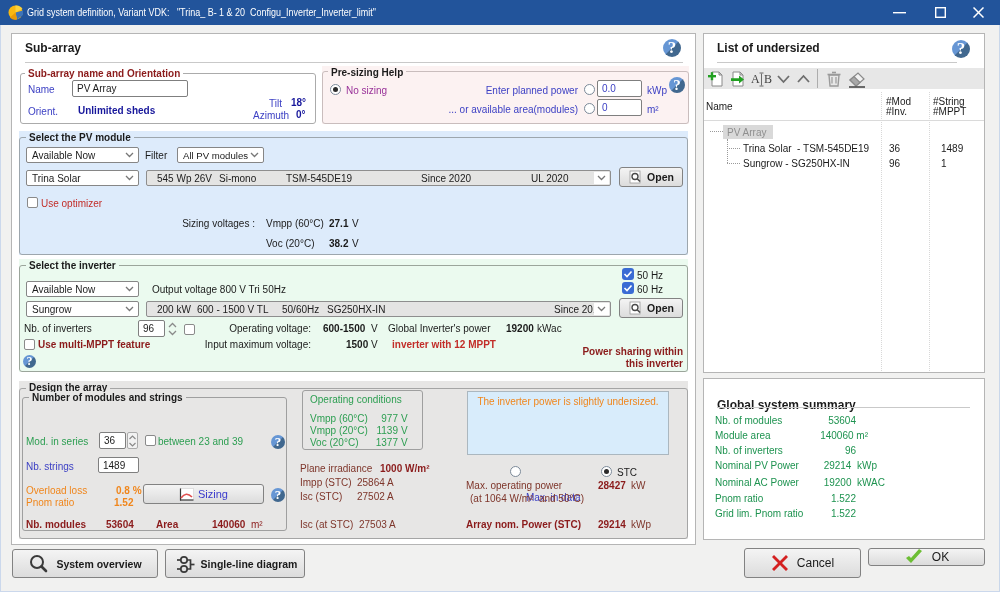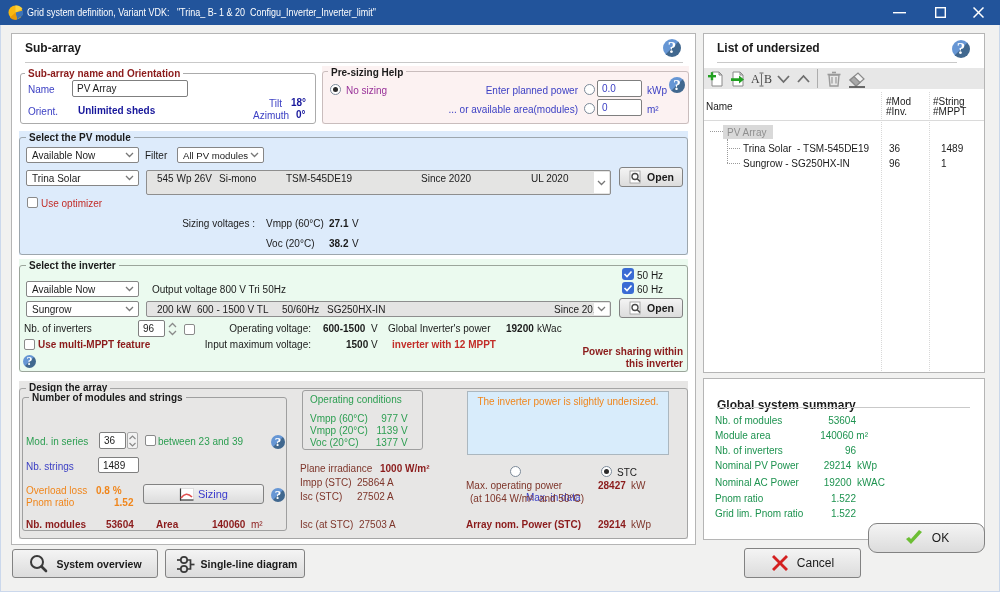--- a/index.html
+++ b/index.html
@@ -99,21 +99,21 @@
     </svg></div>
 <div class="a" style="left:145px;top:150px;">Filter</div>
 <div class="combo" style="left:177px;top:147px;width:87px;height:16px;font-size:9.6px;">All PV modules
   <svg class="cv" width="9" height="6">
       <polyline points="1,1 4.5,4.5 8,1" fill="none" stroke="#777" stroke-width="1.3"></polyline>
     </svg></div>
 <div class="combo" style="left:26px;top:170px;width:113px;height:16px;">Trina Solar
   <svg class="cv" width="9" height="6">
       <polyline points="1,1 4.5,4.5 8,1" fill="none" stroke="#777" stroke-width="1.3"></polyline>
     </svg></div>
-<div class="combol" style="left:146px;top:170px;width:465px;height:25px;">
+<div class="combol" style="left:146px;top:170px;width:465px;height:16px;">
   <span class="a" style="left:10px;top:2px;">545 Wp 26V</span>
   <span class="a" style="left:72px;top:2px;">Si-mono</span>
   <span class="a" style="left:139px;top:2px;">TSM-545DE19</span>
   <span class="a" style="left:274px;top:2px;">Since 2020</span>
   <span class="a" style="left:384px;top:2px;">UL 2020</span>
   <div class="dd">
       <svg width="9" height="6">
         <polyline points="1,1 4.5,4.5 8,1" fill="none" stroke="#777" stroke-width="1.3"></polyline>
       </svg>
     </div>
@@ -206,21 +206,21 @@
 <svg class="a" style="left:128px;top:434px;" width="10" height="14">
   <polyline points="1.5,5 4.5,2 7.5,5" fill="none" stroke="#8a8a8a" stroke-width="1.2"></polyline>
   <polyline points="1.5,9 4.5,12 7.5,9" fill="none" stroke="#8a8a8a" stroke-width="1.2"></polyline>
 </svg>
 <div class="cb" style="left:145px;top:435px;"></div>
 <div class="a grn" style="left:158px;top:436px;">between 23 and 39</div>
 <div class="q" style="left:271px;top:435px;width:14px;height:14px;font-size:13px;line-height:14px;">?</div>
 <div class="a blue" style="left:26px;top:461px;">Nb. strings</div>
 <div class="inp" style="left:98px;top:457px;width:41px;height:16px;">1489</div>
 <div class="a org" style="left:26px;top:485px;">Overload loss</div>
-<div class="a org b" style="left:96px;top:485px;">0.8 %</div>
+<div class="a org b" style="left:116px;top:485px;">0.8 %</div>
 <div class="a org" style="left:26px;top:497px;">Pnom ratio</div>
 <div class="a org b" style="left:114px;top:497px;">1.52</div>
 <div class="btn" style="left:143px;top:484px;width:121px;height:20px;">
   <svg width="15" height="13" viewBox="0 0 15 13" style="margin-right:4px;">
     <rect x="1.5" y="0.5" width="13" height="12" fill="#fff" stroke="#CFCFCF" stroke-width="0.6"></rect>
     <line x1="1.5" y1="0.5" x2="1.5" y2="12.5" stroke="#3a3a3a" stroke-width="1.2"></line>
     <line x1="1" y1="12" x2="14.5" y2="12" stroke="#3a3a3a" stroke-width="1.2"></line>
     <path d="M2 10 Q 7 3 13 9" fill="none" stroke="#E05050" stroke-width="1.6"></path>
   </svg>
     <span style="color:#3A3ACC;font-weight:normal;font-size:11px;">Sizing</span>
@@ -362,18 +362,18 @@
     <line x1="4" y1="16" x2="7.8" y2="16" stroke="#3A3A3A" stroke-width="1.7"></line>
     <polyline points="14.2,7 17.5,7 17.5,16 14.2,16" fill="none" stroke="#3A3A3A" stroke-width="1.7"></polyline>
     <line x1="17.5" y1="11.5" x2="21.5" y2="11.5" stroke="#3A3A3A" stroke-width="1.7"></line>
   </svg>Single-line diagram</div>
 <div class="btn" style="left:744px;top:548px;width:117px;height:30px;">
   <svg width="18" height="18" viewBox="0 0 18 18" style="margin-right:8px;">
     <path d="M3 1 L9 7 L15 1 L17 3 L11 9 L17 15 L15 17 L9 11 L3 17 L1 15 L7 9 L1 3 Z" fill="#D42020"></path>
   </svg>
     <span style="font-weight:normal;font-size:12px;">Cancel</span>
   </div>
-<div class="btn" style="left:868px;top:523px;width:117px;height:30px;border-radius:9px;">
+<div class="btn" style="left:868px;top:548px;width:117px;height:18px;">
   <svg width="20" height="17" viewBox="0 0 20 17" style="margin-right:8px;">
     <path d="M2 9 L7 14 L18 2 L15 0 L7 9 L5 7 Z" fill="#6CBE34"></path>
   </svg>
     <span style="font-weight:normal;font-size:12px;">OK</span>
   </div>
 
 </body></html>

